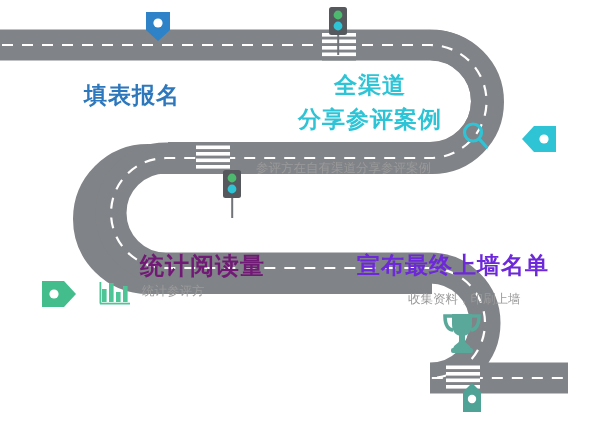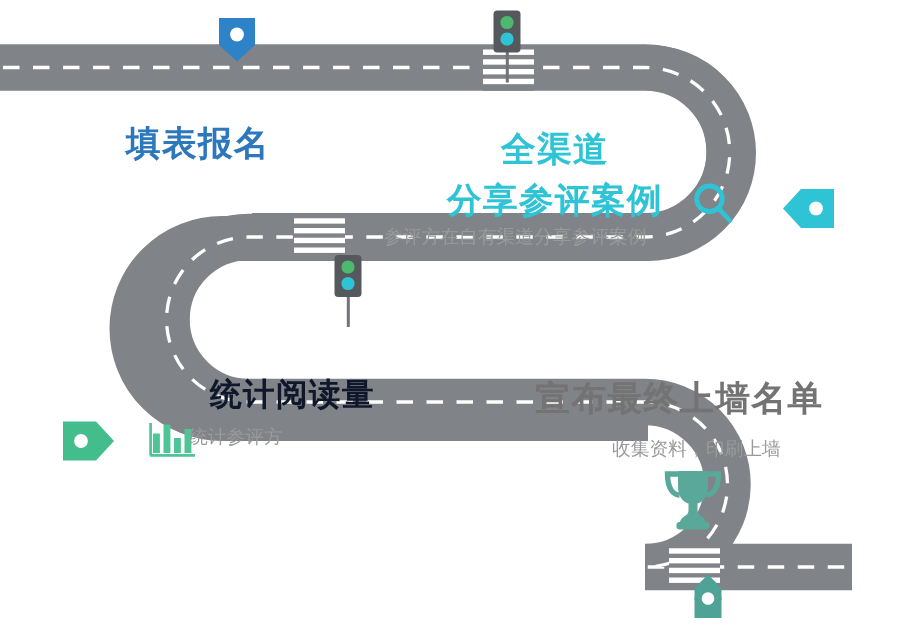--- a/index.html
+++ b/index.html
@@ -26,34 +26,34 @@
     white-space:nowrap;
     line-height:1.5;
   }
 
   
   #step1{left:84px;top:82px;}
   #step1 .heading{color:#2d78bd;font-size:23px;text-align:center;}
   #step1 .l2{margin-top:7px;}
 
   
-  #step2{left:298px;top:86px;}
+  #step2{left:298px;top:72px;}
   #step2 .heading{color:#2ec4d6;font-size:23px;text-align:center;}
   #step2 .l1{text-align:center;}
   #step2 .l2{margin-top:7px;}
-  #step2-sub{position:absolute;left:256px;top:149px;font-size:12.5px;}
+  #step2-sub{position:absolute;left:256px;top:159px;font-size:12.5px;}
 
   
   #step3{left:140px;top:252px;}
-  #step3 .heading{color:#0f172a;font-size:21px;}
-  #step3-sub{position:absolute;left:126px;top:282px;font-size:12.5px;}
+  #step3 .heading{color:#701a75;font-size:24px;}
+  #step3-sub{position:absolute;left:142px;top:282px;font-size:12.5px;}
 
   
   #step4{left:357px;top:252px;}
-  #step4 .heading{color:#737373;font-size:23px;}
+  #step4 .heading{color:#6d28d9;font-size:23px;}
   #step4-sub{position:absolute;left:408px;top:290px;font-size:12.5px;}
 
   .icon{position:absolute;}
   #icon-search{left:460px;top:120px;}
   #icon-bar{left:98px;top:278px;}
   #icon-trophy{left:440px;top:310px;}
 </style>
 </head>
 <body>
 

